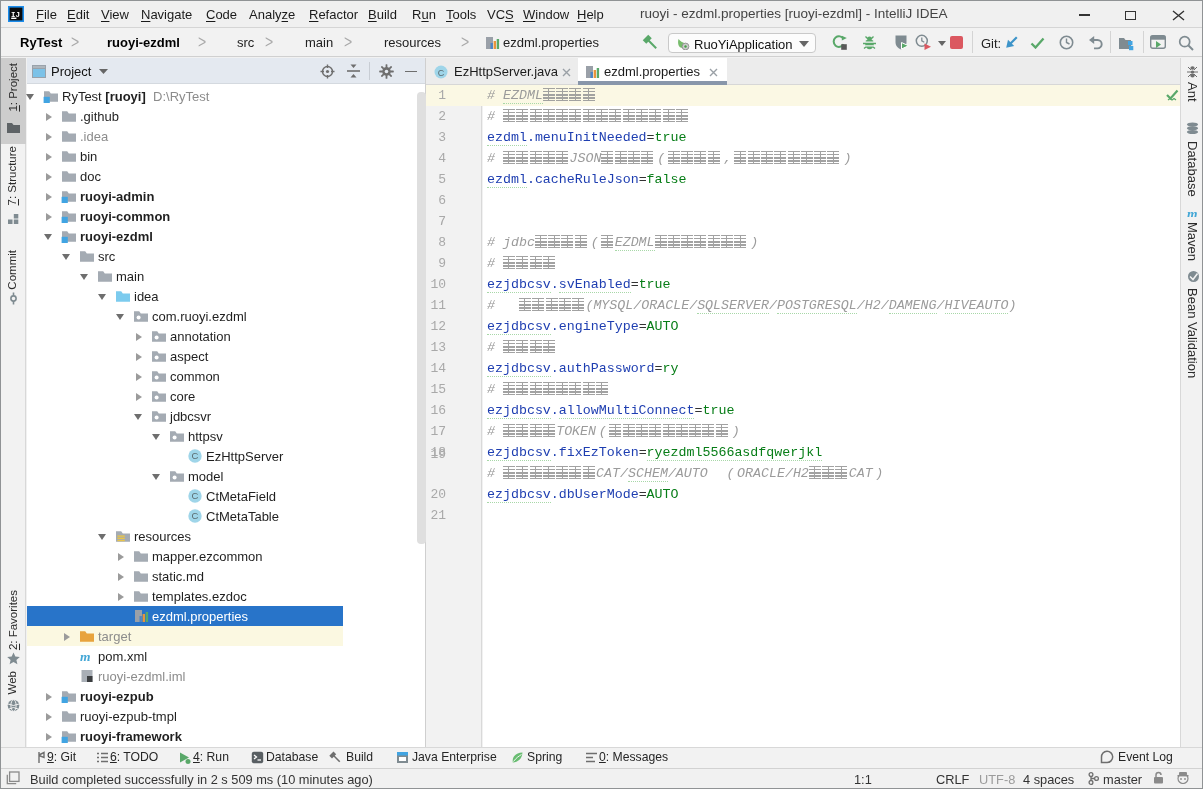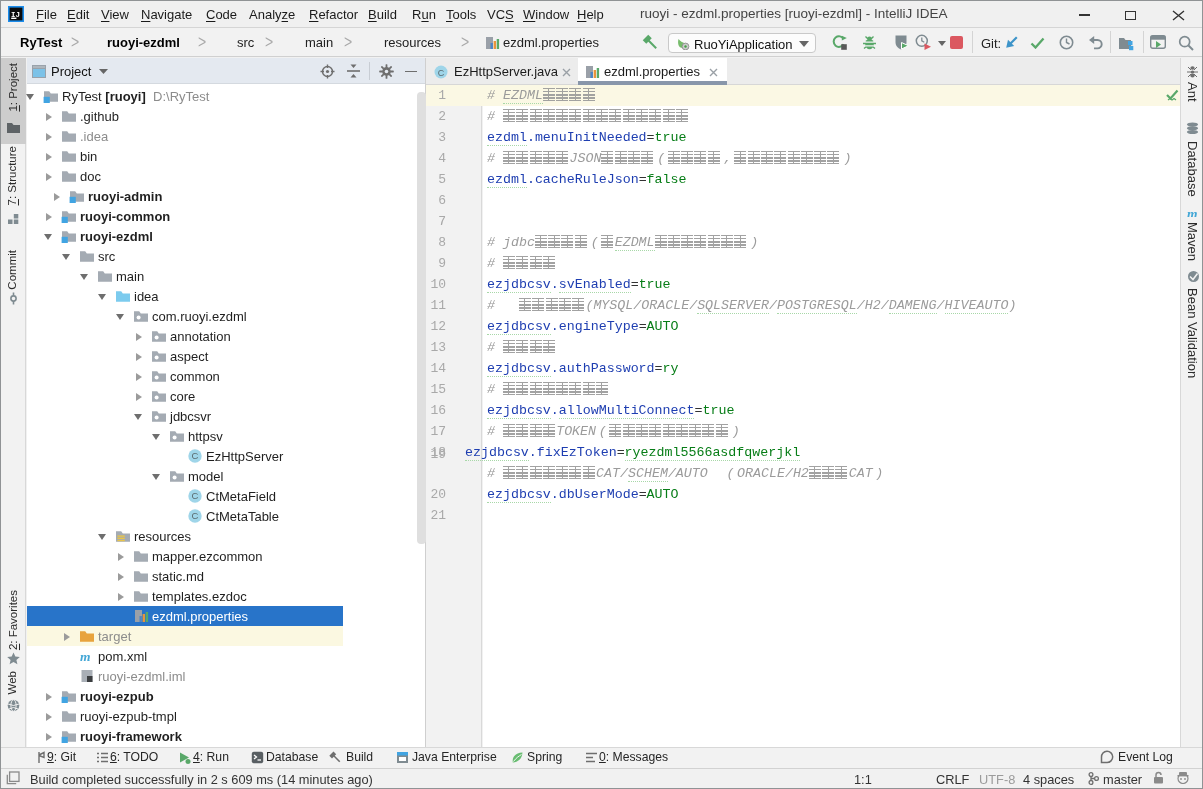--- a/index.html
+++ b/index.html
@@ -290,21 +290,21 @@
     </svg>
     <span class="lbl" style="left:53px">bin</span>
   </div>
 <div class="trow " style="left:27px;top:166px">
     <div class="ar c" style="left:18.5px"></div>
     <svg class="abs" style="left:34px;top:2px" width="16" height="16" viewBox="0 0 16 16">
       <path d="M1 3.2 h5.2 l1.6 2.2 h7.2 v8.4 h-14 z" fill="#A4ABB3"></path>
     </svg>
     <span class="lbl" style="left:53px">doc</span>
   </div>
-<div class="trow " style="left:35px;top:186px">
+<div class="trow " style="left:27px;top:186px">
     <div class="ar c" style="left:18.5px"></div>
     <svg class="abs" style="left:34px;top:2px" width="16" height="16" viewBox="0 0 16 16">
       <path d="M1 3.2 h5.2 l1.6 2.2 h7.2 v8.4 h-14 z" fill="#A4ABB3"></path>
       <rect x="0.6" y="8.8" width="6.2" height="6.2" fill="#41A4E2"></rect>
     </svg>
     <span class="lbl" style="left:53px"><span class="bold">ruoyi-admin</span></span>
   </div>
 <div class="trow " style="left:27px;top:206px">
     <div class="ar c" style="left:18.5px"></div>
     <svg class="abs" style="left:34px;top:2px" width="16" height="16" viewBox="0 0 16 16">
@@ -565,21 +565,21 @@
 <div class="cline" style="left:487px;top:337px"><span class="cm"># <span class="g16"></span><span class="g16"></span><span class="g16"></span><span class="g16"></span></span></div>
 <div class="lnum" style="top:358px">14</div>
 <div class="cline" style="left:487px;top:358px"><span class="k"><span class="sq">ezjdbcsv</span>.authPassword</span><span class="eq">=</span><span class="v">ry</span></div>
 <div class="lnum" style="top:379px">15</div>
 <div class="cline" style="left:487px;top:379px"><span class="cm"># <span class="g16"></span><span class="g16"></span><span class="g16"></span><span class="g16"></span><span class="g16"></span><span class="g16"></span><span class="g16"></span><span class="g16"></span></span></div>
 <div class="lnum" style="top:400px">16</div>
 <div class="cline" style="left:487px;top:400px"><span class="k"><span class="sq">ezjdbcsv</span>.<span class="sq">allowMultiConnect</span></span><span class="eq">=</span><span class="v">true</span></div>
 <div class="lnum" style="top:421px">17</div>
 <div class="cline" style="left:487px;top:421px"><span class="cm"># <span class="g16"></span><span class="g16"></span><span class="g16"></span><span class="g16"></span>TOKEN<span style="display:inline-block;width:13.3px;text-align:center">(</span><span class="g16"></span><span class="g16"></span><span class="g16"></span><span class="g16"></span><span class="g16"></span><span class="g16"></span><span class="g16"></span><span class="g16"></span><span class="g16"></span><span style="display:inline-block;width:13.3px;text-align:center">)</span></span></div>
 <div class="lnum" style="top:442px">18</div>
-<div class="cline" style="left:465px;top:442px"><span class="k"><span class="sq">ezjdbcsv</span>.fixEzToken</span><span class="eq">=</span><span class="v"><span class="sq">ryezdml5566asdfqwerjkl</span></span></div>
+<div class="cline" style="left:487px;top:442px"><span class="k"><span class="sq">ezjdbcsv</span>.fixEzToken</span><span class="eq">=</span><span class="v"><span class="sq">ryezdml5566asdfqwerjkl</span></span></div>
 <div class="lnum" style="top:444px">19</div>
 <div class="cline" style="left:487px;top:463px"><span class="cm"># <span class="g16"></span><span class="g16"></span><span class="g16"></span><span class="g16"></span><span class="g16"></span><span class="g16"></span><span class="g16"></span>CAT/<span class="sq">SCHEM</span>/AUTO  <span style="display:inline-block;width:13.3px;text-align:center">(</span>ORACLE/H2<span class="g16"></span><span class="g16"></span><span class="g16"></span>CAT<span style="display:inline-block;width:13.3px;text-align:center">)</span></span></div>
 <div class="lnum" style="top:484px">20</div>
 <div class="cline" style="left:487px;top:484px"><span class="k"><span class="sq">ezjdbcsv</span>.dbUserMode</span><span class="eq">=</span><span class="v">AUTO</span></div>
 <div class="lnum" style="top:505px">21</div>
 <div id="bbar"></div>
 <svg class="abs" style="left:35px;top:751px" width="13" height="13" viewBox="0 0 13 13">
     <path d="M4 1 V12 M4 4 L9 1.5 L9 6.5 L4 4.5" stroke="#6E6E6E" stroke-width="1.4" fill="none"></path>
   </svg>
 <div class="bitem" style="left:47px;top:750px"><u>9</u>: Git</div>
@@ -620,21 +620,21 @@
 <div class="bitem" style="left:599px;top:750px"><u>0</u>: Messages</div>
 <svg class="abs" style="left:1100px;top:750px" width="14" height="14" viewBox="0 0 14 14">
     <path d="M1.5 12.5 V7.2 A5.6 5.6 0 1 1 7 12.5 Z" fill="none" stroke="#6E6E6E" stroke-width="1.5"></path>
   </svg>
 <div class="bitem" style="left:1118px;top:750px">Event Log</div>
 <div id="sbar"></div>
 <svg class="abs" style="left:6px;top:771px" width="14" height="14" viewBox="0 0 14 14">
     <rect x="3.6" y="1" width="9.4" height="9.4" fill="none" stroke="#8A8A8A" stroke-width="1.3"></rect>
     <path d="M1.3 3.8 V12.7 H10.2" fill="none" stroke="#8A8A8A" stroke-width="1.3"></path>
   </svg>
-<div class="sitem" style="left:30px;top:771.5px">Build completed successfully in 2 s 609 ms (14 minutes ago)</div>
+<div class="sitem" style="left:30px;top:771.5px">Build completed successfully in 2 s 509 ms (10 minutes ago)</div>
 <div class="sitem" style="left:854px;top:771.5px">1:1</div>
 <div class="sitem" style="left:936px;top:771.5px">CRLF</div>
 <div class="sitem" style="left:979px;top:771.5px"><span style="color:#9B9B9B">UTF-8</span></div>
 <div class="sitem" style="left:1023px;top:771.5px">4 spaces</div>
 <div class="sitem" style="left:1103px;top:771.5px">master</div>
 <svg class="abs" style="left:1088px;top:772px" width="11" height="13" viewBox="0 0 11 13">
     <circle cx="3" cy="2.6" r="1.9" fill="none" stroke="#6E6E6E" stroke-width="1.3"></circle>
     <circle cx="3" cy="10.4" r="1.9" fill="none" stroke="#6E6E6E" stroke-width="1.3"></circle>
     <circle cx="8.5" cy="6.5" r="1.9" fill="none" stroke="#6E6E6E" stroke-width="1.3"></circle>
     <path d="M3 4.5 V8.5 M3 6.5 C3 6.5 3 6.5 6.6 6.5" stroke="#6E6E6E" stroke-width="1.3" fill="none"></path>

